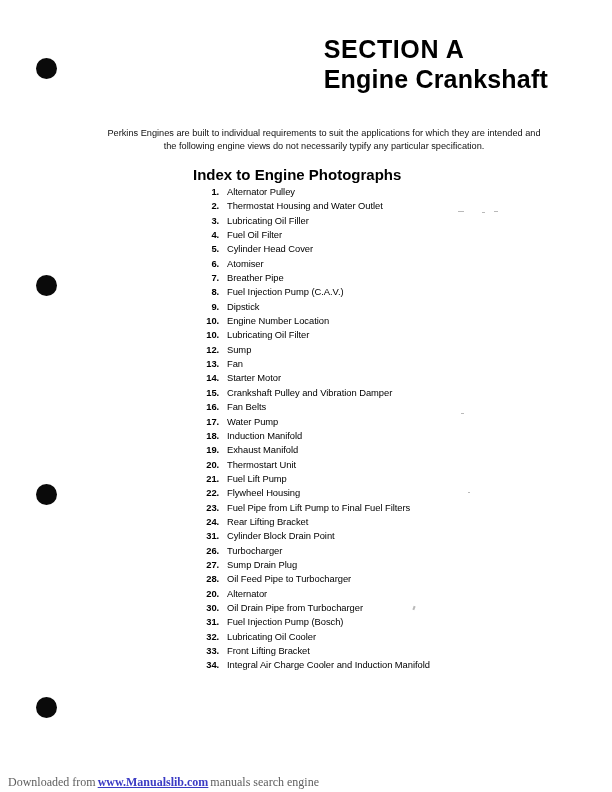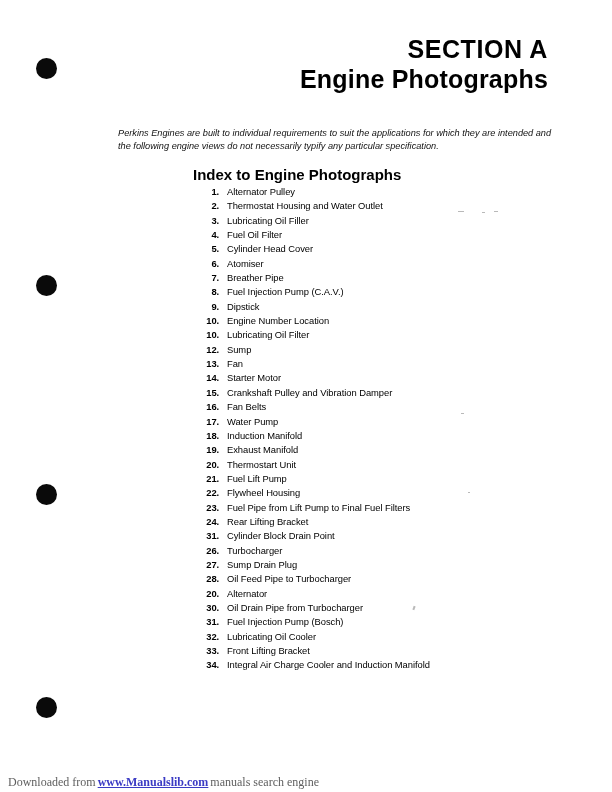--- a/index.html
+++ b/index.html
@@ -34,49 +34,47 @@
   .hole-1 { left: 36px; top: 58px; }
   .hole-2 { left: 36px; top: 275px; }
   .hole-3 { left: 36px; top: 484px; }
   .hole-4 { left: 36px; top: 697px; }
 
   
   .title-block {
     position: absolute;
     right: 64px;
     top: 34px;
-    text-align: right;
     margin-left: 8px;
   }
   .title-line-1 {
     font-size: 25px;
     font-weight: bold;
     letter-spacing: 0.6px;
     line-height: 30px;
     white-space: nowrap;
   }
   .title-line-2 {
     font-size: 25px;
     font-weight: bold;
     letter-spacing: 0.2px;
     line-height: 30px;
     white-space: nowrap;
   }
 
   
   .intro {
     position: absolute;
-    left: 118px;
+    left: 104px;
     top: 127px;
     width: 440px;
     font-size: 9.2px;
     line-height: 13.2px;
     color: #111111;
-    text-align: left;
-    font-style: italic;
+    text-align: center;
   }
 
   
   .index-block {
     position: absolute;
     left: 193px;
     top: 168px;
     width: 300px;
   }
   .index-heading {
@@ -146,21 +144,21 @@
 
 <div class="page">
 
   <div class="hole hole-1"></div>
   <div class="hole hole-2"></div>
   <div class="hole hole-3"></div>
   <div class="hole hole-4"></div>
 
   <div class="title-block">
     <div class="title-line-1">SECTION A</div>
-    <div class="title-line-2">Engine Photographs</div>
+    <div class="title-line-2">Engine Crankshaft</div>
   </div>
 
   <div class="intro">Perkins Engines are built to individual requirements to suit the applications for which they are intended  and the following engine views do not necessarily typify any particular specification.</div>
 
   <div class="index-block">
     <div class="index-heading">Index to Engine Photographs</div>
     <ul class="index-list">
         <li class="index-item">
           <span class="item-num">1.</span>
           <span class="item-label">Alternator Pulley</span>

